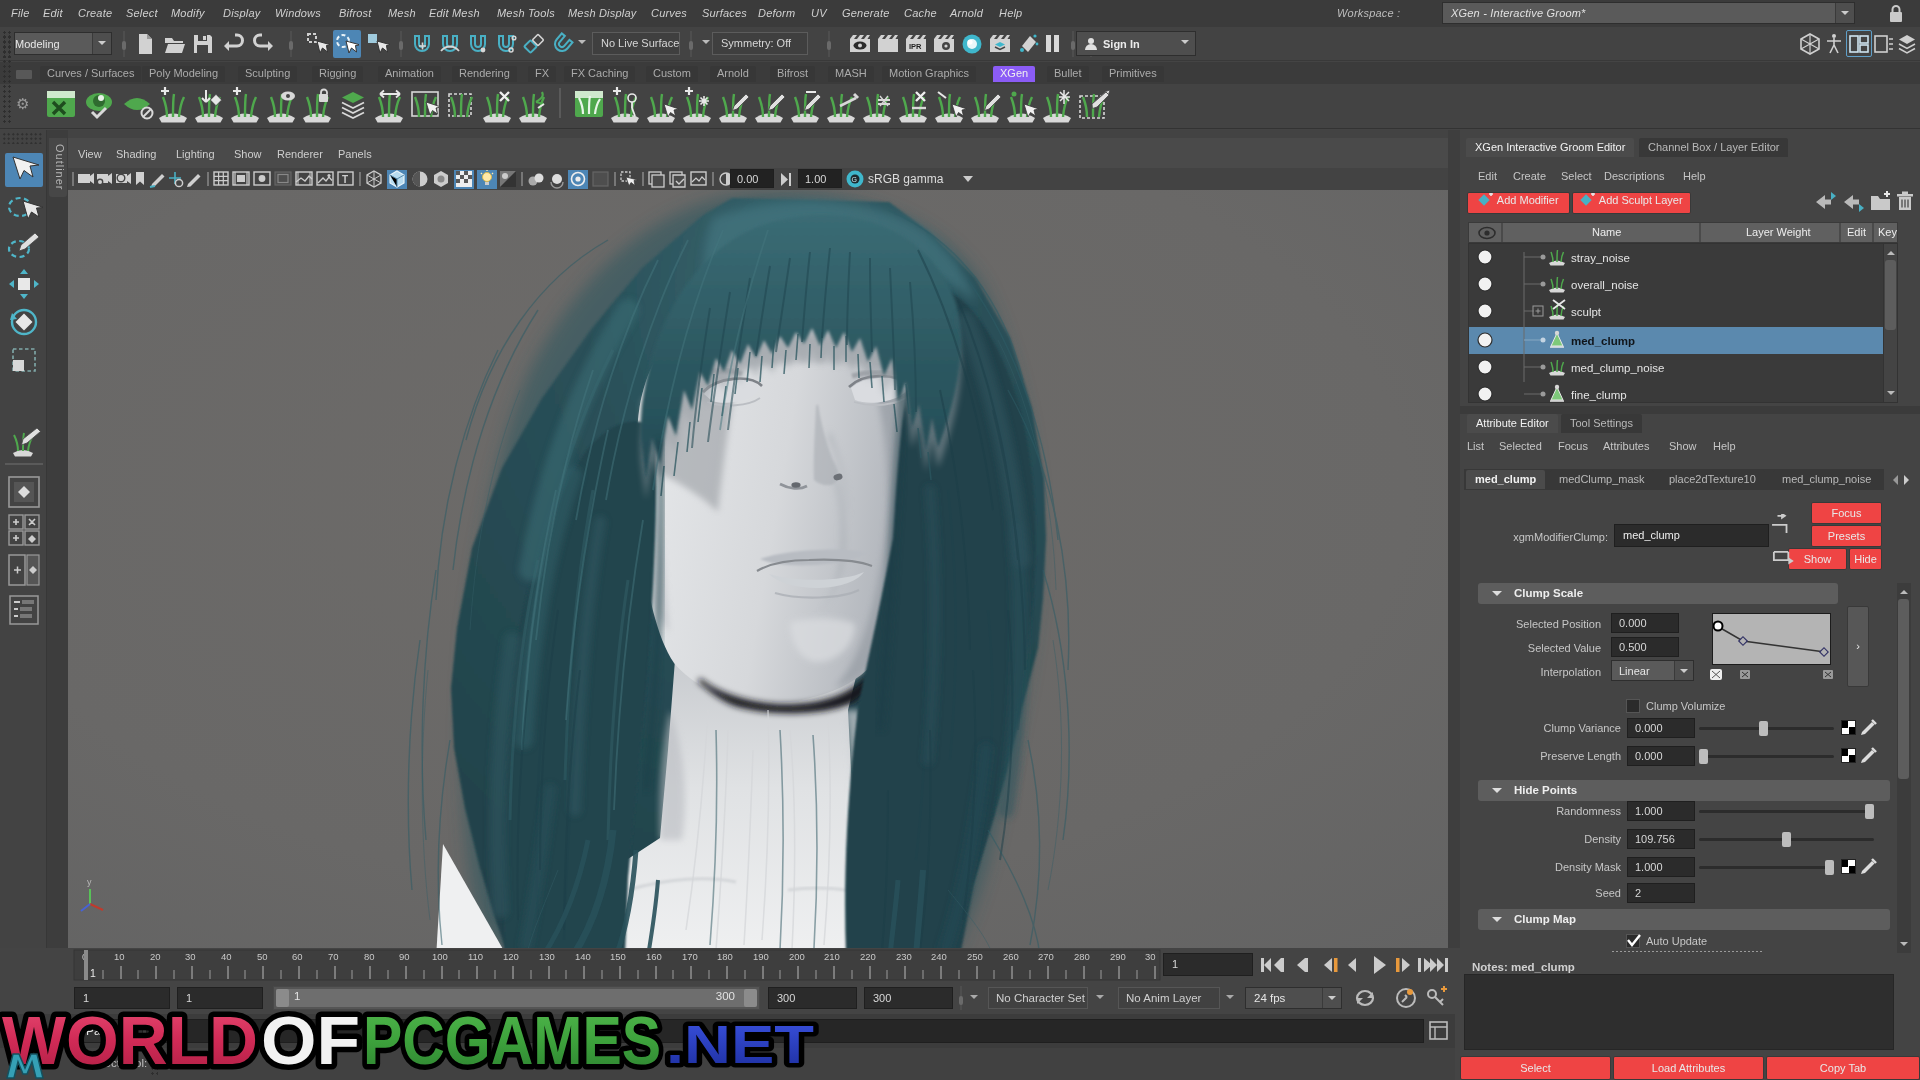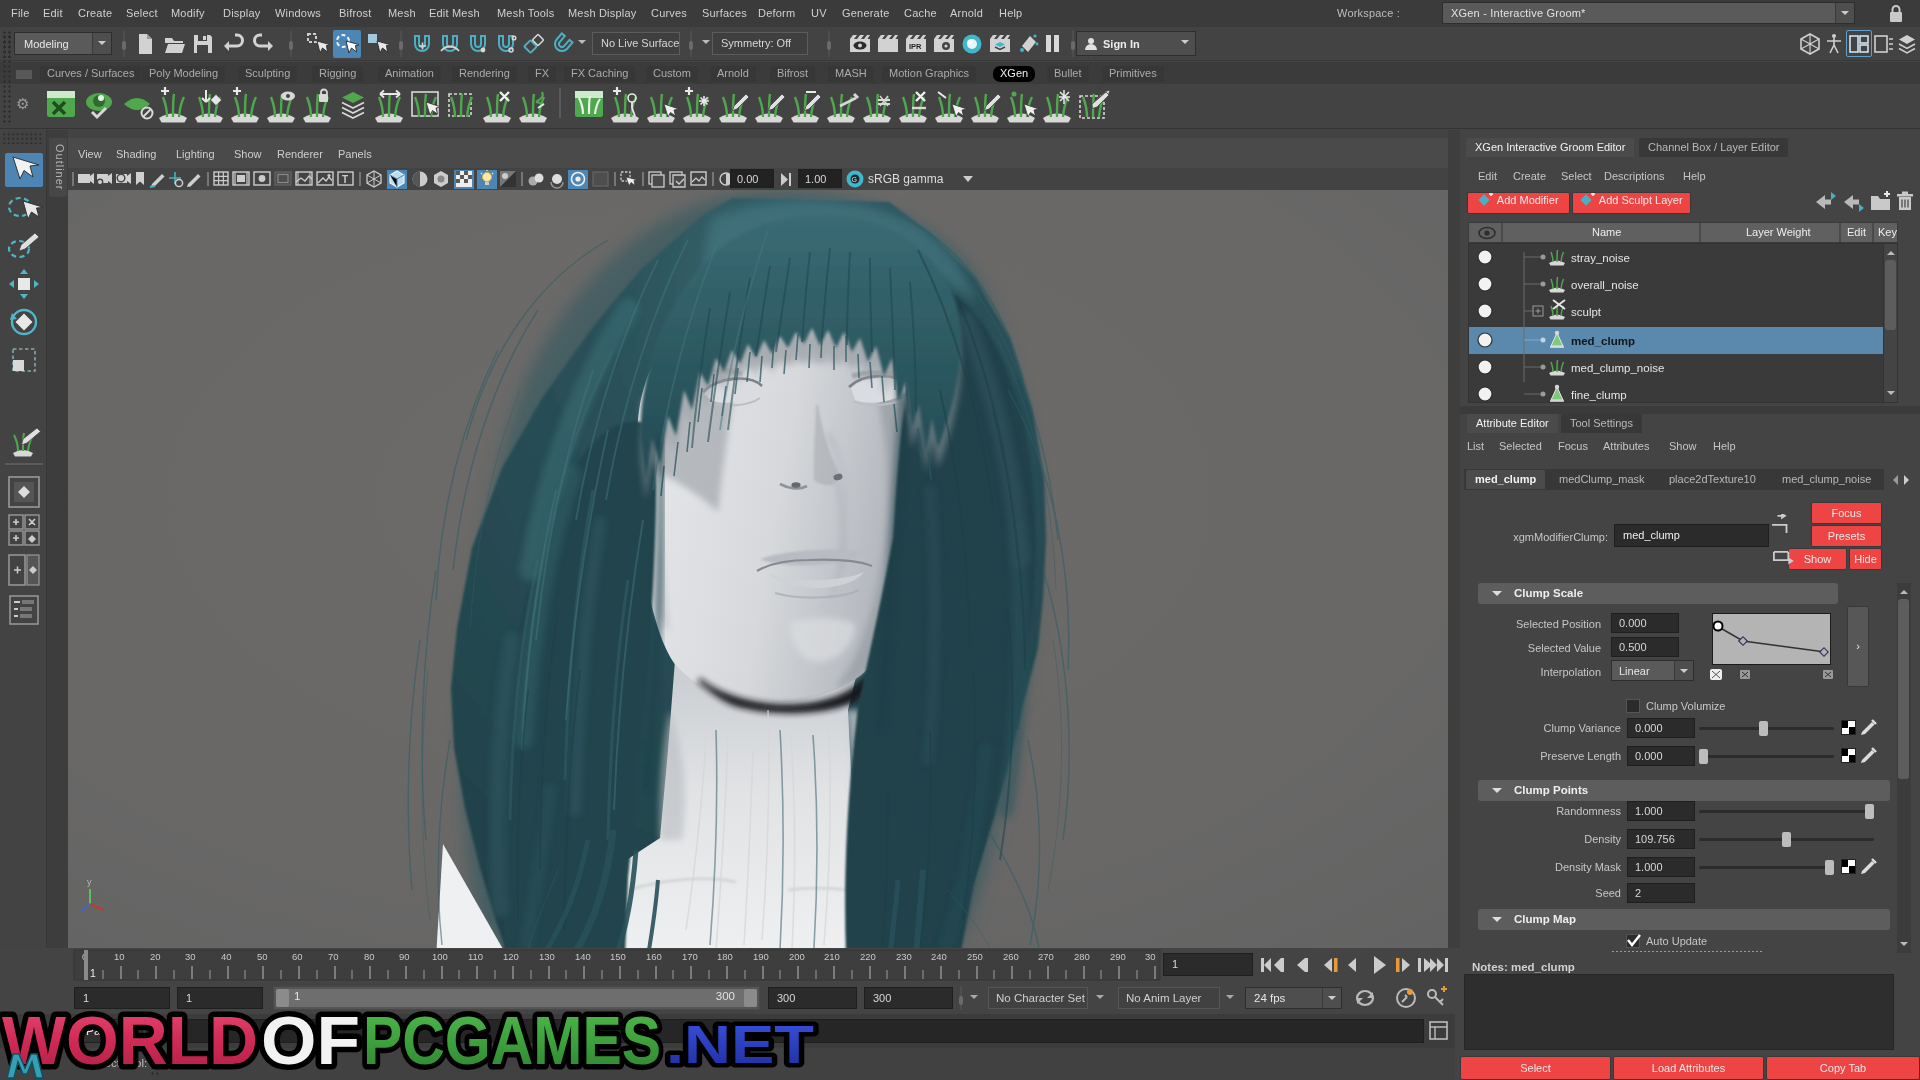--- a/index.html
+++ b/index.html
@@ -1,34 +1,34 @@
 <!DOCTYPE html>
 <html><head><meta charset="utf-8">
 <style>
   html,body{margin:0;padding:0;width:1920px;height:1080px;overflow:hidden;background:#444;}
   *{box-sizing:border-box;font-family:"Liberation Sans",sans-serif;}
   .abs{position:absolute;}
   #root{position:relative;width:1920px;height:1080px;background:#444444;color:#c8c8c8;}
   
-  #menubar{left:0;top:0;width:1920px;height:27px;background:#3b3b3b;}
+  #menubar{left:0;top:0;width:1920px;height:27px;background:#3b3b3b;font-style:italic;}
   #menubar span{position:absolute;top:7px;font-size:11px;letter-spacing:.2px;color:#d0d0d0;white-space:nowrap;}
   
   #toolbar{left:0;top:27px;width:1920px;height:34px;background:#434343;border-bottom:1px solid #393939;}
   .grip{position:absolute;width:10px;background-image:radial-gradient(circle,#2e2e2e 1px,transparent 1.2px);background-size:5px 5px;}
   .vsep{position:absolute;width:2px;background:#4e4e4e;}
   .vsep:before{content:"";position:absolute;left:-1px;top:40%;width:4px;height:9px;background:#6a6a6a;border-radius:2px;}
   .dd{position:absolute;background:#5a5a5a;border:1px solid #2e2e2e;color:#e6e6e6;font-size:11px;white-space:nowrap;overflow:hidden;}
   .dd .arr{position:absolute;right:0;top:0;bottom:0;width:19px;background:#4e4e4e;border-left:1px solid #3a3a3a;}
   .dd .arr:before{content:"";position:absolute;left:5px;top:8px;border:4.5px solid transparent;border-top-color:#ccc;}
   .field{position:absolute;background:#2b2b2b;border:1px solid #1f1f1f;color:#d8d8d8;font-size:11px;white-space:nowrap;overflow:hidden;}
   .ticon{position:absolute;width:24px;height:24px;}
   
   #shelftabs{left:0;top:62px;width:1920px;height:22px;background:#3b3b3b;}
   #shelftabs span{position:absolute;top:4px;font-size:11px;color:#ababab;background:#373737;padding:1px 7px 3px;border-radius:2px 2px 0 0;white-space:nowrap;}
-  #shelftabs span.on{color:#f0f0f0;background:#000000;border-radius:7px;}
+  #shelftabs span.on{color:#f0f0f0;background:#8b5cf6;}
   #shelficons{left:0;top:84px;width:1920px;height:45px;background:#434343;border-bottom:1px solid #333;}
   
   #main{left:0;top:130px;width:1920px;height:818px;background:#434343;}
   #toolbox{left:0;top:0;width:46px;height:818px;background:#434343;}
   .tool{position:absolute;left:5px;width:38px;height:34px;}
   #outtab{left:46px;top:0;width:22px;height:818px;background:#3d3d3d;border-left:1px solid #373737;}
   #outtab div{position:absolute;top:8px;left:2px;width:18px;color:#b5b5b5;font-size:11px;writing-mode:vertical-rl;letter-spacing:1px;background:#474747;padding:6px 1px;border-radius:0 0 3px 3px;}
   #viewport{left:68px;top:8px;width:1380px;height:818px;background:#4a4a4a;}
   #vpmenu{left:0;top:4px;width:1380px;height:26px;background:#4a4a4a;}
   #vpmenu span{position:absolute;top:6px;font-size:11px;color:#cecece;}
@@ -78,21 +78,21 @@
       <span style="left:999px">Help</span>
     <span style="left:1337px;color:#bdbdbd;font-size:11px">Workspace :</span>
     <div class="dd" style="left:1442px;top:2px;width:413px;height:22px"><span style="position:static;font-size:11px;color:#e2e2e2;padding-left:8px;line-height:21px;display:inline-block">XGen - Interactive Groom*</span><div class="arr"></div></div>
     <svg style="position:absolute;left:1888px;top:4px" width="16" height="19" viewBox="0 0 16 19">
         <rect x="2" y="8" width="12" height="10" rx="1" fill="#c9c9c9"></rect>
         <path d="M4.5 8V5.5a3.5 3.5 0 0 1 7 0V8" fill="none" stroke="#c9c9c9" stroke-width="2"></path>
       </svg>
   </div>
   <div class="abs" id="toolbar">
     <div class="grip" style="left:2px;top:3px;height:28px"></div>
-    <div class="dd" style="left:14px;top:5px;width:98px;height:23px"><span style="font-size:11px;color:#e8e8e8;padding-left:9px;line-height:22px;display:inline-block">Modeling</span><div class="arr"></div></div>
+    <div class="dd" style="left:14px;top:5px;width:98px;height:23px"><span style="font-size:11px;color:#e8e8e8;line-height:22px;display:inline-block">Modeling</span><div class="arr"></div></div>
     <div class="vsep" style="left:123px;top:4px;height:26px"></div>
 
     <svg class="ticon" style="left:133px;top:5px" viewBox="0 0 24 24">
         <path d="M6 2h8l5 5v15H6z" fill="#d2d2d2"></path>
         <path d="M14 2v5h5" fill="#9a9a9a"></path>
       </svg>
     <svg class="ticon" style="left:162px;top:5px" viewBox="0 0 24 24">
         <path d="M3 6h7l2 3h9v2H3z" fill="#d2d2d2"></path>
         <path d="M3 21l3-9h17l-3 9z" fill="#d2d2d2"></path>
       </svg>
@@ -1113,21 +1113,21 @@
     <div class="lbl" style="left:0px;top:620px;width:161px">Preserve Length</div>
     <div class="field" style="left:167px;top:616px;width:68px;height:20px"><span style="padding-left:7px;line-height:19px;display:inline-block">0.000</span></div>
     <div class="slider" style="left:239px;top:625px;width:135px">
         <div class="knob" style="left:0px"></div>
       </div>
     <div class="checker" style="left:381px;top:618px"></div>
     <svg style="position:absolute;left:400px;top:616px" width="18" height="18" viewBox="0 0 18 18">
         <path d="M2 14L12 4l2.5 2.5L5 16l-4 1z" fill="#ddd"></path>
         <path d="M12 2l4 4" stroke="#ddd" stroke-width="2.4"></path>
       </svg>
-    <div class="sechead" style="left:18px;top:650px;width:412px;height:21px"><span style="margin-left:36px;line-height:21px">Clump Points</span></div>
+    <div class="sechead" style="left:18px;top:650px;width:412px;height:21px"><span style="margin-left:36px;line-height:21px">Hide Points</span></div>
     <div class="lbl" style="left:0px;top:675px;width:161px">Randomness</div>
     <div class="field" style="left:167px;top:671px;width:68px;height:20px"><span style="padding-left:7px;line-height:19px;display:inline-block">1.000</span></div>
     <div class="slider" style="left:239px;top:680px;width:175px">
         <div class="knob" style="left:166px"></div>
       </div>
     <div class="lbl" style="left:0px;top:703px;width:161px">Density</div>
     <div class="field" style="left:167px;top:699px;width:68px;height:20px"><span style="padding-left:7px;line-height:19px;display:inline-block">109.756</span></div>
     <div class="slider" style="left:239px;top:708px;width:175px">
         <div class="knob" style="left:83px"></div>
       </div>

